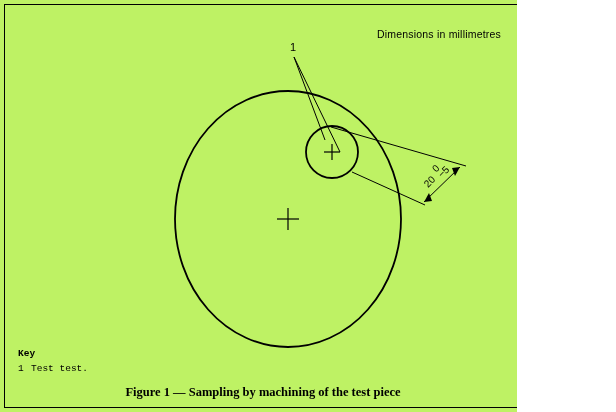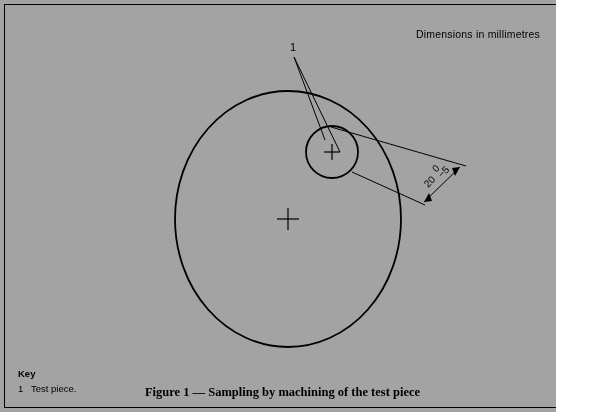--- a/index.html
+++ b/index.html
@@ -5,23 +5,23 @@
   html, body {
     margin: 0;
     padding: 0;
     background: #ffffff;
   }
   body {
     font-family: "Liberation Serif", serif;
   }
   #page {
     position: relative;
-    width: 556px;
+    width: 517px;
     height: 412px;
-    background: #a3a3a3;
+    background: #bef264;
     box-sizing: border-box;
     overflow: hidden;
   }
   #frame {
     position: absolute;
     left: 4px;
     top: 4px;
     width: 608px;
     height: 404px;
     border: 1px solid #000000;
@@ -33,22 +33,22 @@
     top: 28px;
     font-family: "Liberation Sans", sans-serif;
     font-size: 10.5px;
     color: #000000;
     letter-spacing: 0.2px;
     white-space: nowrap;
   }
   #key-block {
     position: absolute;
     left: 18px;
-    top: 368px;
-    font-family: Liberation Sans, sans-serif;
+    top: 348px;
+    font-family: Liberation Mono, monospace;
     font-size: 9.5px;
     color: #000000;
     line-height: 1.35;
   }
   #key-title {
     font-weight: bold;
     font-size: 9.5px;
   }
   #key-row {
     display: flex;
@@ -138,19 +138,19 @@
       <text class="dim-text" x="11" y="3" font-size="8.5">−5</text>
     </g>
   </svg>
 
   <div class="lbl-1">1</div>
 
   <div id="key-block">
     <div id="key-title">Key</div>
     <div id="key-row">
       <span id="key-num">1</span>
-      <span>Test piece.</span>
+      <span>Test test.</span>
     </div>
   </div>
 
   <div id="caption">Figure 1 — Sampling by machining of the test piece</div>
 
 </div>
 
 </body></html>

